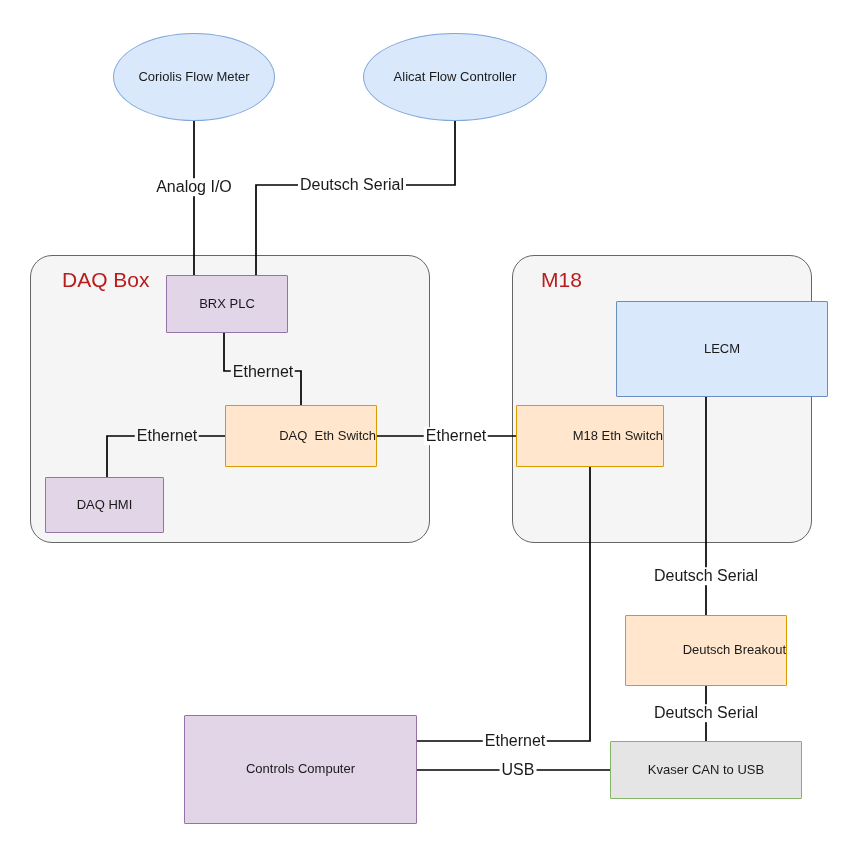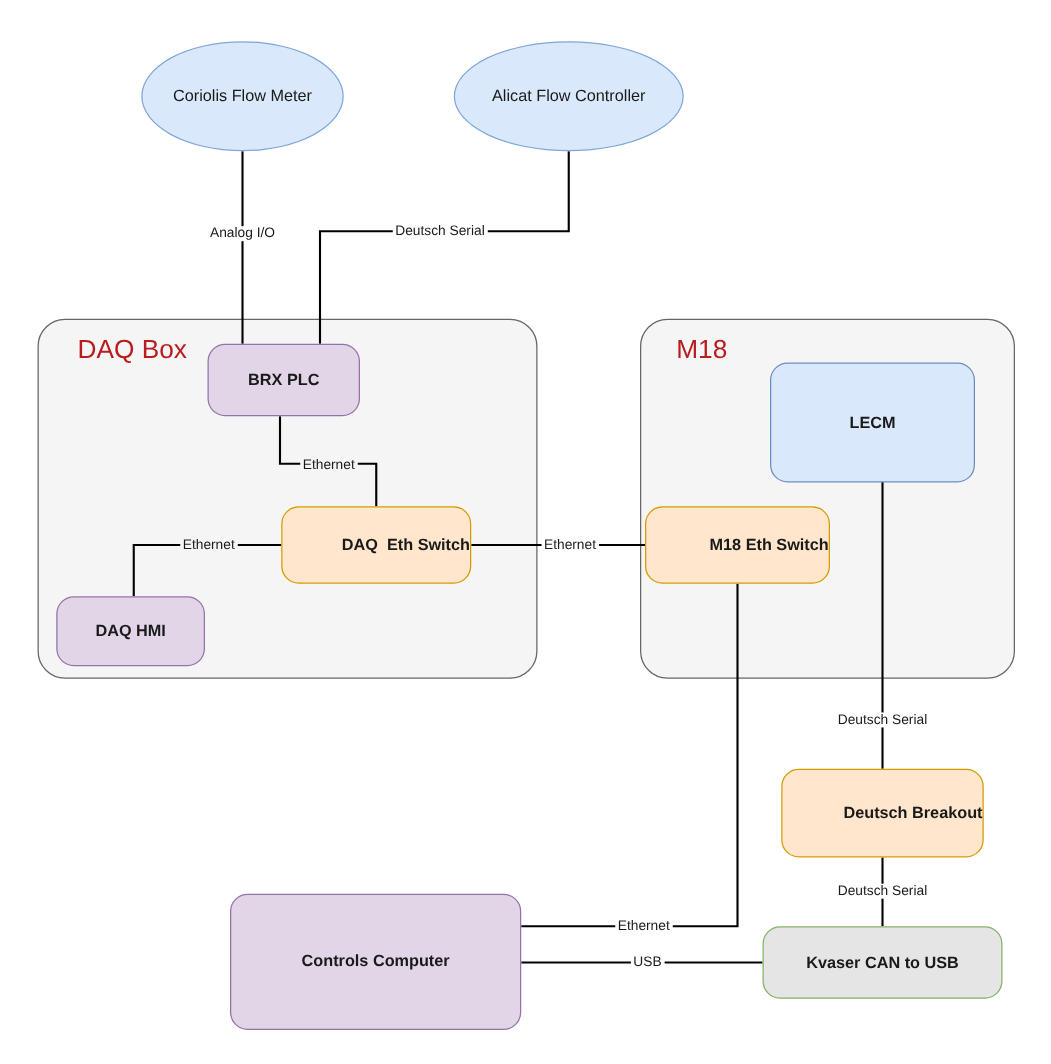--- a/index.html
+++ b/index.html
@@ -38,22 +38,21 @@
     font-size: 13px;
     line-height: 1.15;
     white-space: pre;
   }
   .ellipse {
     border-radius: 50%;
     background: #dae8fc;
     border: 1.2px solid #7ea6d9;
   }
   .rounded {
-    border-radius: 14px;
-    font-weight: bold;
+    border-radius: 1px;
   }
   .purple {
     background: #e1d5e7;
     border: 1.3px solid #9673a6;
   }
   .orange {
     background: #ffe6cc;
     border: 1.5px solid #d79b00;
     justify-content: flex-end;
   }
@@ -73,21 +72,21 @@
     border-radius: 22px;
   }
   .container-label {
     position: absolute;
     font-size: 21px;
     color: #b91c1c;
     white-space: pre;
   }
   .edge-label {
     position: absolute;
-    font-size: 11px;
+    font-size: 16px;
     color: #1a1a1a;
     background: #ffffff;
     padding: 0 2px;
     white-space: pre;
     transform: translate(-50%, -50%);
     line-height: 1.1;
   }
   .edge-label.on-gray {
     background: #f5f5f5;
   }
@@ -139,21 +138,21 @@
   </div>
 
   <div class="node rounded orange" style="left:225px; top:405px; width:152px; height:62px;">
     <span>DAQ  Eth Switch</span>
   </div>
 
   <div class="node rounded purple" style="left:45px; top:477px; width:119px; height:56px;">
     <span>DAQ HMI</span>
   </div>
 
-  <div class="node rounded blue" style="left:616px; top:290px; width:164px; height:96px;">
+  <div class="node rounded blue" style="left:616px; top:301px; width:212px; height:96px;">
     <span>LECM</span>
   </div>
 
   <div class="node rounded orange" style="left:516px; top:405px; width:148px; height:62px;">
     <span>M18 Eth Switch</span>
   </div>
 
   <div class="node rounded orange" style="left:625px; top:615px; width:162px; height:71px;">
     <span>Deutsch Breakout</span>
   </div>

